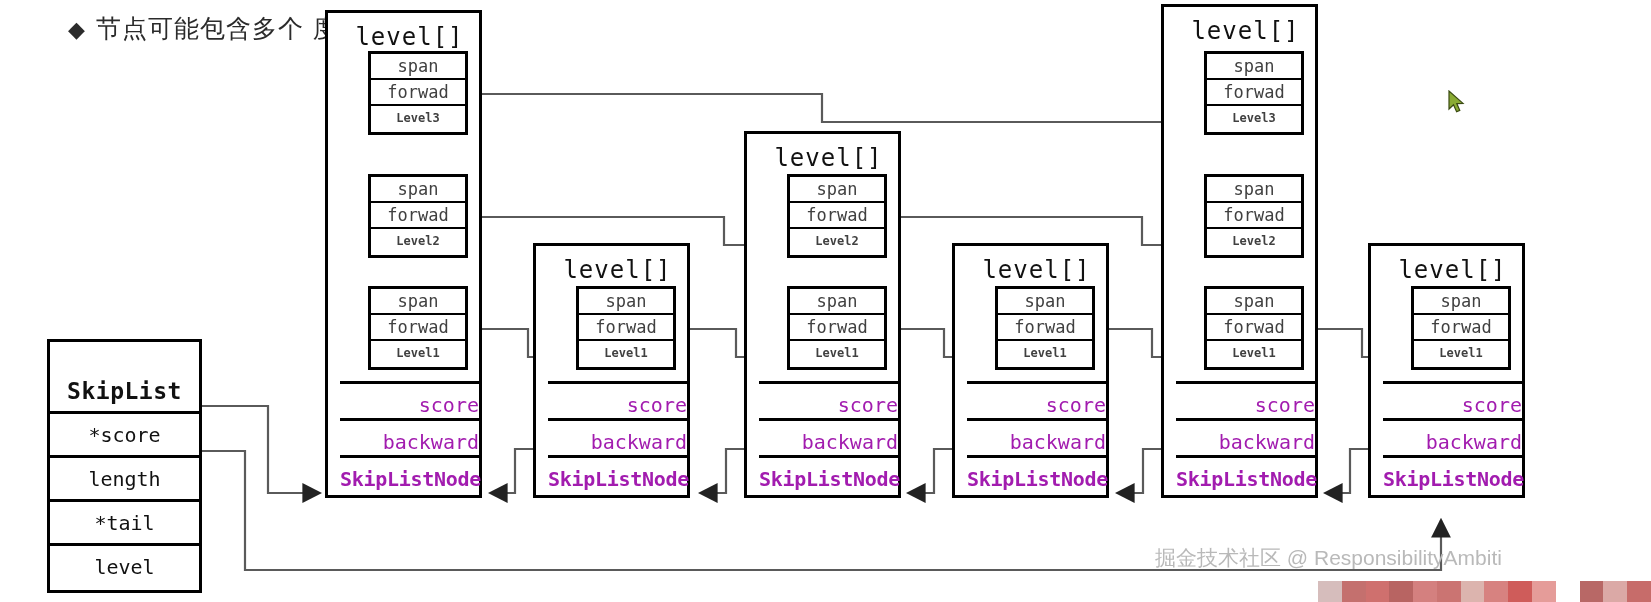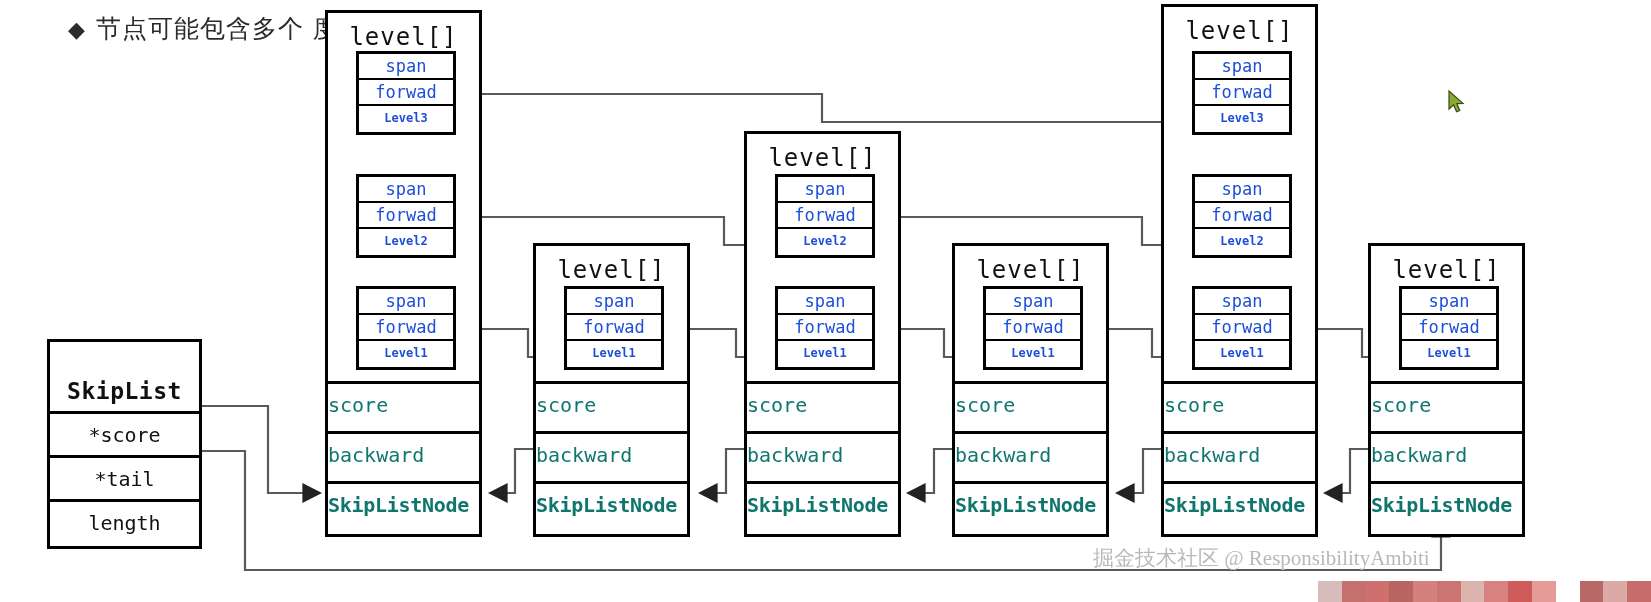--- a/index.html
+++ b/index.html
@@ -41,56 +41,56 @@
   #skiplist .row:last-child { border-bottom:none; }
   #skiplist .row.title { font-weight:bold; font-size:23px; letter-spacing:.5px;margin-top:28px; }
 
   
   .node {
     position:absolute;
     width:157px;
     border:3px solid #000;
     background:#fff;
     z-index:3;
-    display:flex; flex-direction:column;
+    display:flex; flex-direction:column;padding-left:12px;
   }
   .node .levels {
     position:relative;
     border-bottom:3px solid #000;
     padding-top:6px;
   }
   .node .levels-label {
     text-align:center; font-size:24px; color:#111;
     height:36px; line-height:36px; letter-spacing:1px;
   }
   .lvl {
     position:absolute;
     left:28px; width:100px;
     border:3px solid #000;
     background:#fff;
   }
   .lvl div {
     height:26px; line-height:24px; text-align:center;
-    font-size:17px; color:#1d4ed8;
+    font-size:17px; color:#404040;
     border-bottom:2px solid #000;
     background:#fff;
   }
   .lvl div:last-child { border-bottom:none; font-weight:bold; font-size:12px; }
   .node .fld {
-    height:50px; line-height:43px; text-align:left;
-    font-size:20px; color:#0f766e;
+    height:37px; line-height:43px; text-align:right;
+    font-size:20px; color:#a21caf;
     border-bottom:3px solid #000;
     background:#fff;
   }
   .node .fld.last { border-bottom:none; font-weight:bold; font-size:20px; letter-spacing:-.3px;border-radius:13px;}
 
   
   #watermark {
-    position:absolute; left:1093px; top:544px;
-    font-family:Liberation Serif, serif;
+    position:absolute; left:1155px; top:544px;
+    font-family:Liberation Sans, sans-serif;
     font-size:21px; color:#b9b9b9;
     white-space:nowrap; z-index:4;
   }
 
   
   #colorstrip {
     position:absolute; left:1318px; top:581px;
     height:21px; width:333px;
     display:flex; z-index:5;
   }
@@ -138,22 +138,23 @@
     <path d="M744,449 L726,449 L726,493 L700,493" marker-end="url(#ah)"></path>
     <path d="M952,449 L934,449 L934,493 L908,493" marker-end="url(#ah)"></path>
     <path d="M1161,449 L1143,449 L1143,493 L1117,493" marker-end="url(#ah)"></path>
     <path d="M1368,449 L1350,449 L1350,493 L1325,493" marker-end="url(#ah)"></path>
   </g>
 </svg>
 
 <div id="skiplist">
   <div class="row title">SkipList</div>
   <div class="row">*score</div>
+  <div class="row">length</div>
   <div class="row">*tail</div>
-  <div class="row">length</div>
+  <div class="row">level</div>
 </div>
 
 <div id="nodes-layer">
     <div class="node" style="left: 325px; top: 10px;">
       <div class="levels" style="height: 371px;">
         <div class="levels-label">level[]</div>
         <div class="lvl" style="top: 38px;">
           <div>span</div>
           <div>forwad</div>
           <div>Level3</div>

